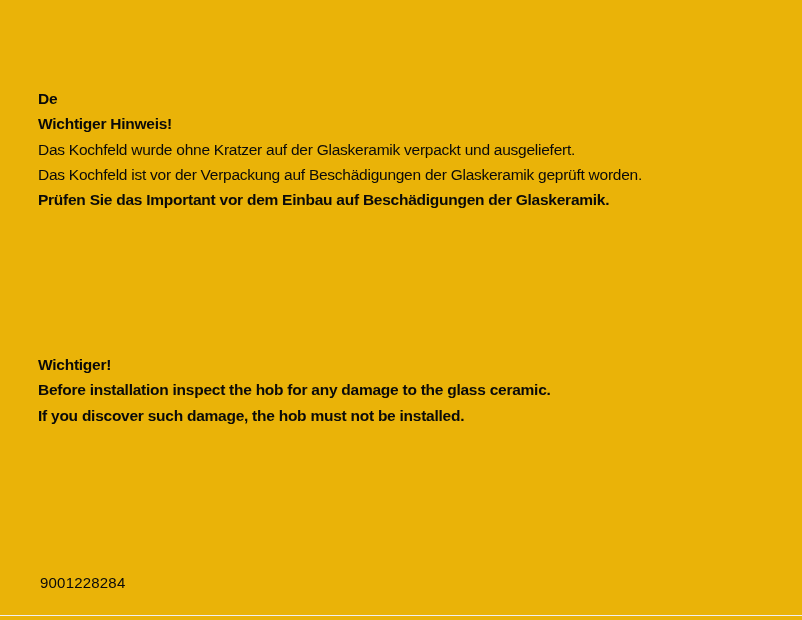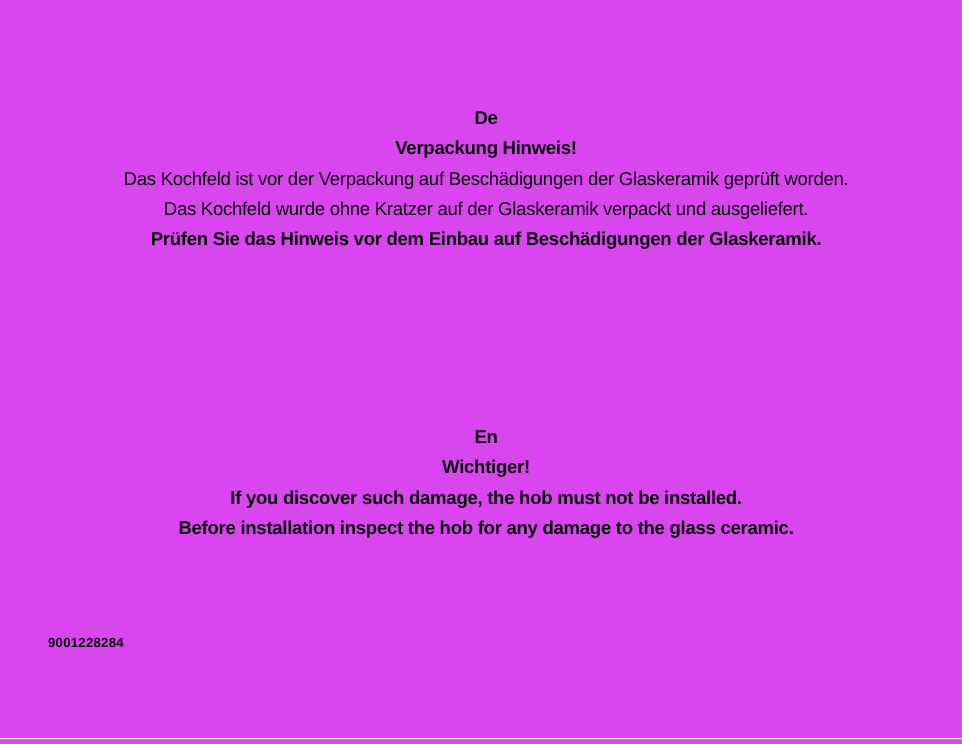--- a/index.html
+++ b/index.html
@@ -11,22 +11,21 @@
     width: 802px;
     height: 620px;
     position: relative;
     overflow: hidden;
     font-family: "Liberation Sans", "DejaVu Sans", sans-serif;
     color: #0a0a0a;
   }
   .page {
     position: absolute;
     inset: 0;
-    background: #d946ef;
-    text-align: center;
+    background: #eab308;
   }
   .text-block {
     position: absolute;
     left: 38px;
     right: 30px;
   }
   .text-block p {
     margin: 0;
     font-size: 15.5px;
     line-height: 25.3px;
@@ -35,52 +34,51 @@
     color: #0a0a0a;
   }
   .text-block p.bold {
     font-weight: bold;
   }
   #section-de { top: 86px; }
   #section-en { top: 352px; }
   .footer-number {
     position: absolute;
     left: 40px;
-    top: 530px;
-    font-size: 11px;
-    font-weight: bold;
+    top: 574px;
+    font-size: 15px;
+    font-weight: normal;
     letter-spacing: 0.2px;
     color: #0a0a0a;
   }
   .bottom-edge {
     position: absolute;
     left: 0;
     right: 0;
     bottom: 4px;
     height: 1px;
     background: #f0f0f1;
   }
 </style>
 </head>
 <body>
 
 <div class="page">
 
   <section class="text-block" id="section-de">
     <p class="bold">De</p>
-    <p class="bold">Verpackung Hinweis!</p>
+    <p class="bold">Wichtiger Hinweis!</p>
+    <p>Das Kochfeld wurde ohne Kratzer auf der Glaskeramik verpackt und ausgeliefert.</p>
     <p>Das Kochfeld ist vor der Verpackung auf Beschädigungen der Glaskeramik geprüft worden.</p>
-    <p>Das Kochfeld wurde ohne Kratzer auf der Glaskeramik verpackt und ausgeliefert.</p>
-    <p class="bold">Prüfen Sie das Hinweis vor dem Einbau auf Beschädigungen der Glaskeramik.</p>
+    <p class="bold">Prüfen Sie das Important vor dem Einbau auf Beschädigungen der Glaskeramik.</p>
   </section>
 
   <section class="text-block" id="section-en">
-    <p class="bold">En</p>
     <p class="bold">Wichtiger!</p>
+    <p class="bold">Before installation inspect the hob for any damage to the glass ceramic.</p>
     <p class="bold">If you discover such damage, the hob must not be installed.</p>
-    <p class="bold">Before installation inspect the hob for any damage to the glass ceramic.</p>
   </section>
 
   <span class="footer-number">9001228284</span>
 
   <div class="bottom-edge"></div>
 
 </div>
 
 </body></html>

